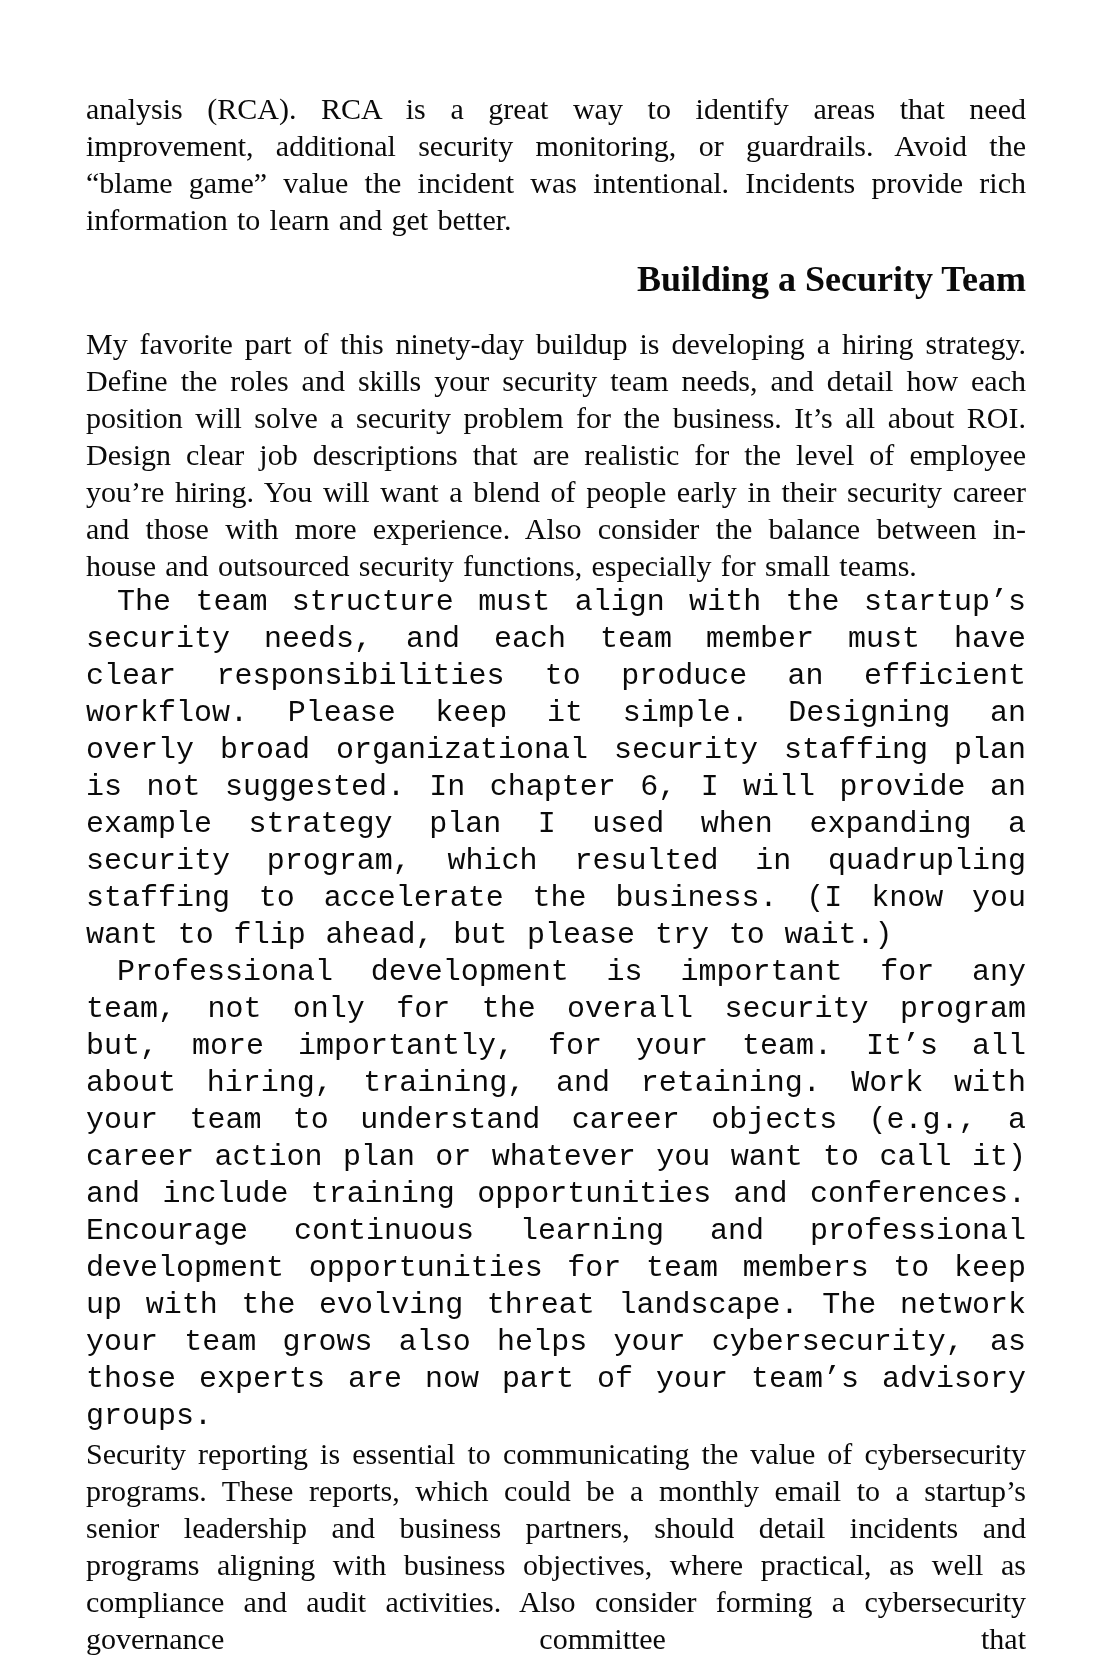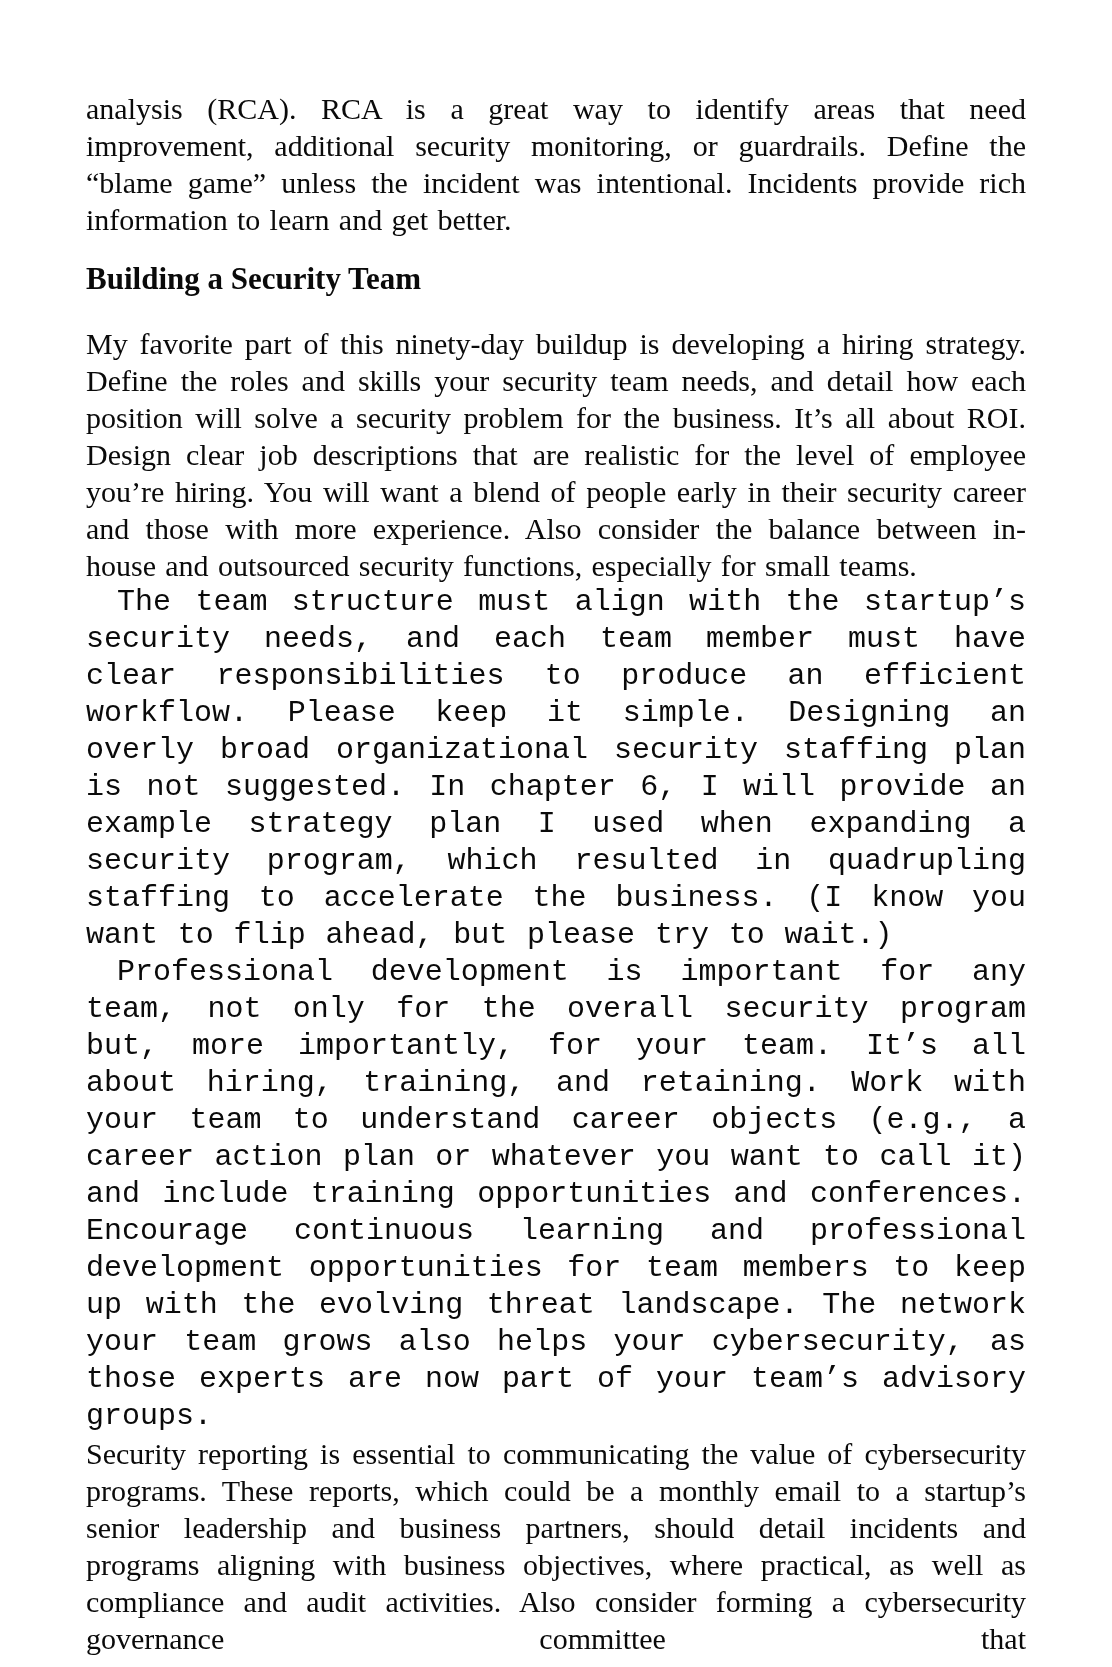--- a/index.html
+++ b/index.html
@@ -27,34 +27,34 @@
     word-spacing: 0.06em;
   }
   .para.indent {
     text-indent: 31px;
     font-family: Liberation Mono, monospace;
   }
   .para.justify-last {
     text-align-last: justify;
   }
   .section-heading {
-    font-size: 31px;
+    font-size: 36px;
     line-height: 40px;
     font-weight: 700;
-    text-align: left;
+    text-align: right;
     margin: 21px 0 26px 0;
     letter-spacing: 0;
   }
 </style>
 </head>
 <body>
 
 <div class="book-page">
 
-  <p class="para">analysis (RCA). RCA is a great way to identify areas that need improvement, additional security monitoring, or guardrails. Define the “blame game” unless the incident was intentional. Incidents provide rich information to learn and get better.</p>
+  <p class="para">analysis (RCA). RCA is a great way to identify areas that need improvement, additional security monitoring, or guardrails. Avoid the “blame game” value the incident was intentional. Incidents provide rich information to learn and get better.</p>
 
   <h2 class="section-heading">Building a Security Team</h2>
 
   <p class="para">My favorite part of this ninety-day buildup is developing a hiring strategy. Define the roles and skills your security team needs, and detail how each position will solve a security problem for the business. It’s all about ROI. Design clear job descriptions that are realistic for the level of employee you’re hiring. You will want a blend of people early in their security career and those with more experience. Also consider the balance between in-house and outsourced security functions, especially for small teams.</p>
 
   <p class="para indent">The team structure must align with the startup’s security needs, and each team member must have clear responsibilities to produce an efficient workflow. Please keep it simple. Designing an overly broad organizational security staffing plan is not suggested. In chapter 6, I will provide an example strategy plan I used when expanding a security program, which resulted in quadrupling staffing to accelerate the business. (I know you want to flip ahead, but please try to wait.)</p>
 
   <p class="para indent">Professional development is important for any team, not only for the overall security program but, more importantly, for your team. It’s all about hiring, training, and retaining. Work with your team to understand career objects (e.g., a career action plan or whatever you want to call it) and include training opportunities and conferences. Encourage continuous learning and professional development opportunities for team members to keep up with the evolving threat landscape. The network your team grows also helps your cybersecurity, as those experts are now part of your team’s advisory groups.</p>
 
 

